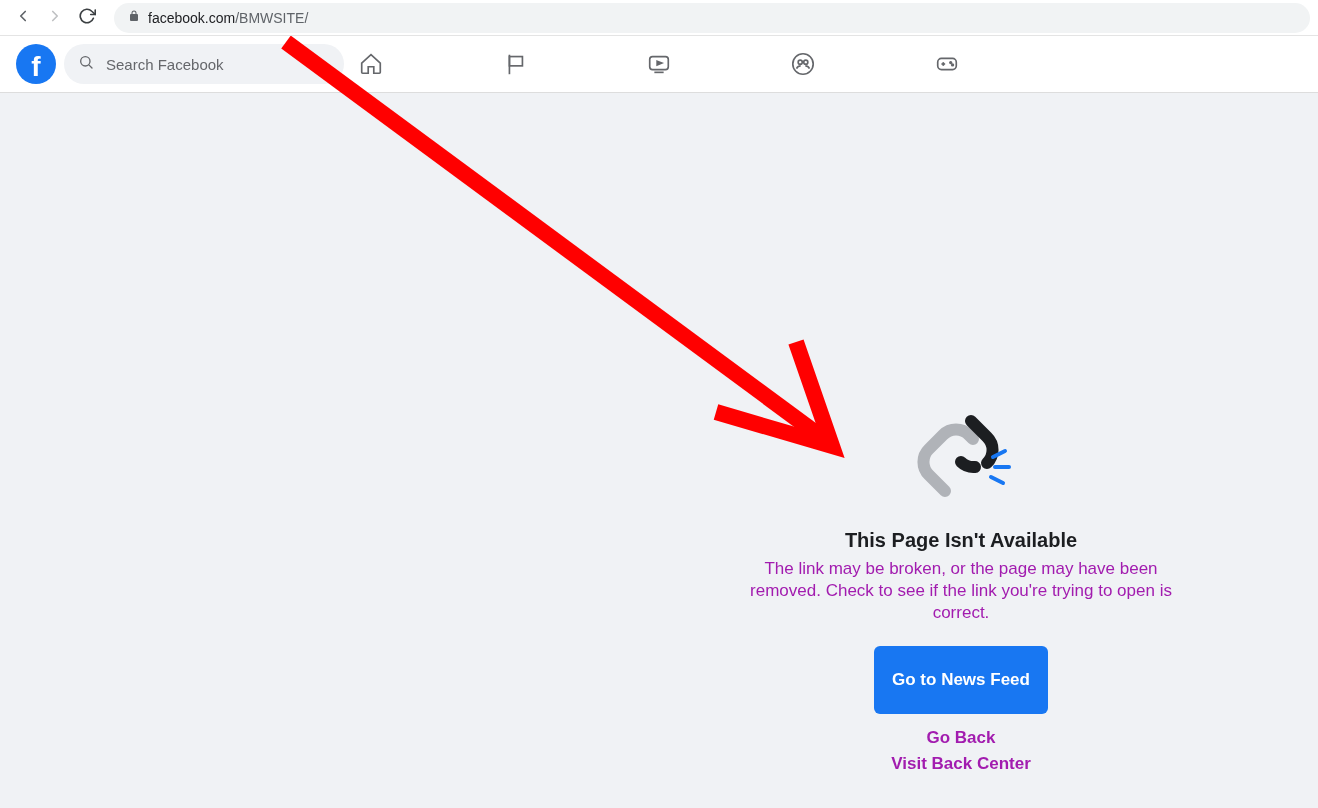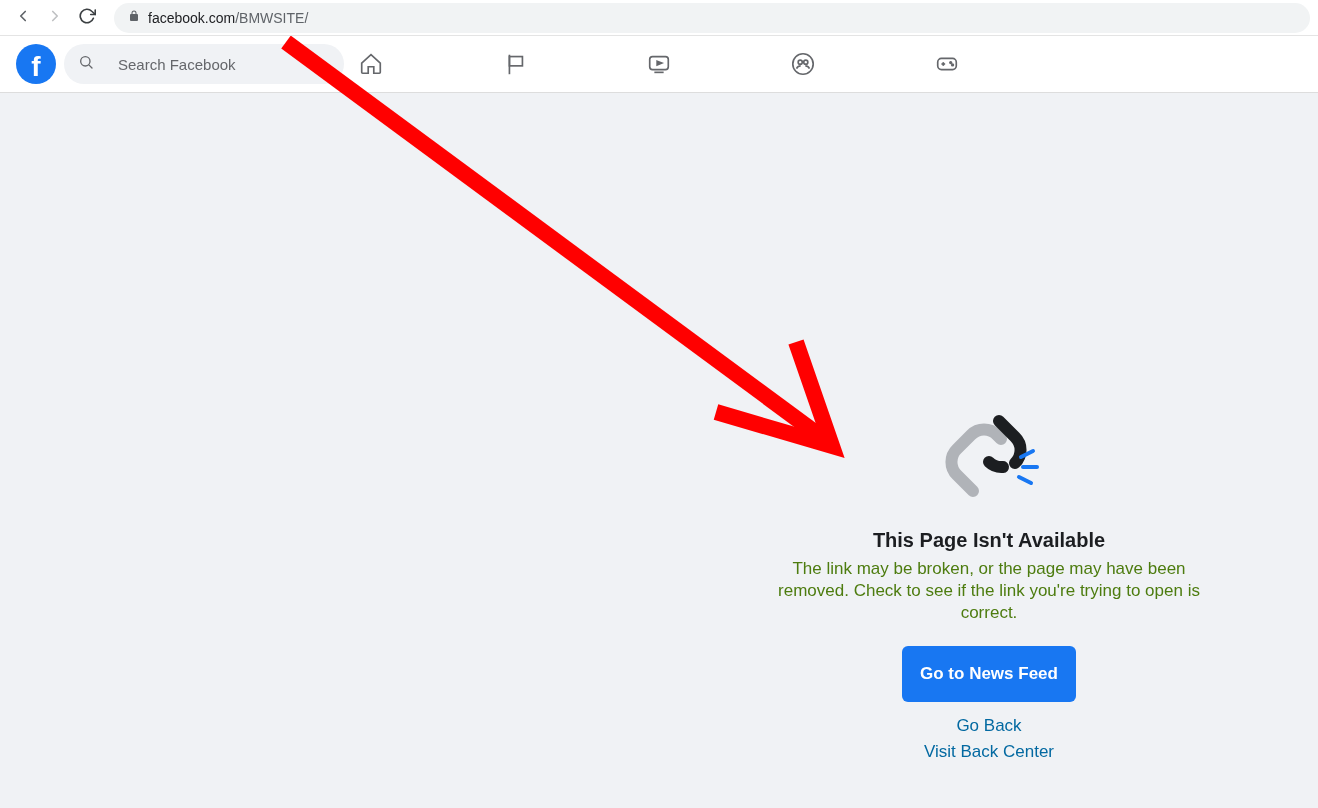--- a/index.html
+++ b/index.html
@@ -53,21 +53,21 @@
   }
   .fb-logo span { color: #fff; font-weight: 800; font-size: 28px; font-family: Arial, sans-serif; line-height: 1; transform: translateY(3px);}
   .fb-search {
     background: #f0f2f5;
     border-radius: 50px;
     height: 40px;
     width: 280px;
     display: flex;
     align-items: center;
     padding: 0 14px;
-    gap: 24px;
+    gap: 12px;
   }
   .fb-search input {
     border: none; background: transparent; outline: none;
     font-size: 15px; color: #1c1e21; width: 100%;
   }
   .fb-search input::placeholder { color: #65676b; }
   .nav-center {
     position: absolute;
     left: 50%;
     transform: translateX(-50%);
@@ -78,57 +78,57 @@
   .top-tab { width: 44px; height: 44px; display:flex; align-items:center; justify-content:center; border-radius:8px;}
   .top-tab svg { width: 26px; height: 26px; }
   
   .content {
     position: absolute;
     top: 93px; left: 0; right: 0; bottom: 0;
     background: #f0f2f5;
   }
   .error-card {
     position: absolute;
-    left: 768px;
+    left: 740px;
     top: 306px;
     width: 442px;
     display: flex;
     flex-direction: column;
     align-items: center;
     text-align: center;
   }
   .error-icon-wrap { width: 112px; height: 112px; margin-bottom: 18px; }
   .error-title {
     font-size: 20px;
     font-weight: 700;
     color: #1c1e21;
     margin-bottom: 6px;
   }
   .error-desc {
     font-size: 17px;
-    color: #4d7c0f;
+    color: #a21caf;
     line-height: 1.3;
     margin-bottom: 22px;
   }
   .primary-btn {
     background: #1877f2;
     color: #fff;
     border: none;
     border-radius: 6px;
     font-size: 17px;
     font-weight: 600;
-    padding: 18px 18px;
+    padding: 24px 18px;
     cursor: pointer;
     margin-bottom: 14px;
   }
   .link-btn {
     background: none; border: none;
-    color: #0369a1;
+    color: #a21caf;
     font-size: 17px;
-    font-weight: 400;
+    font-weight: 700;
     cursor: pointer;
     margin-bottom: 6px;
   }
   
   .arrow-svg {
     position: absolute;
     top: 36px;
     left: 280px;
     width: 580px;
     height: 440px;

